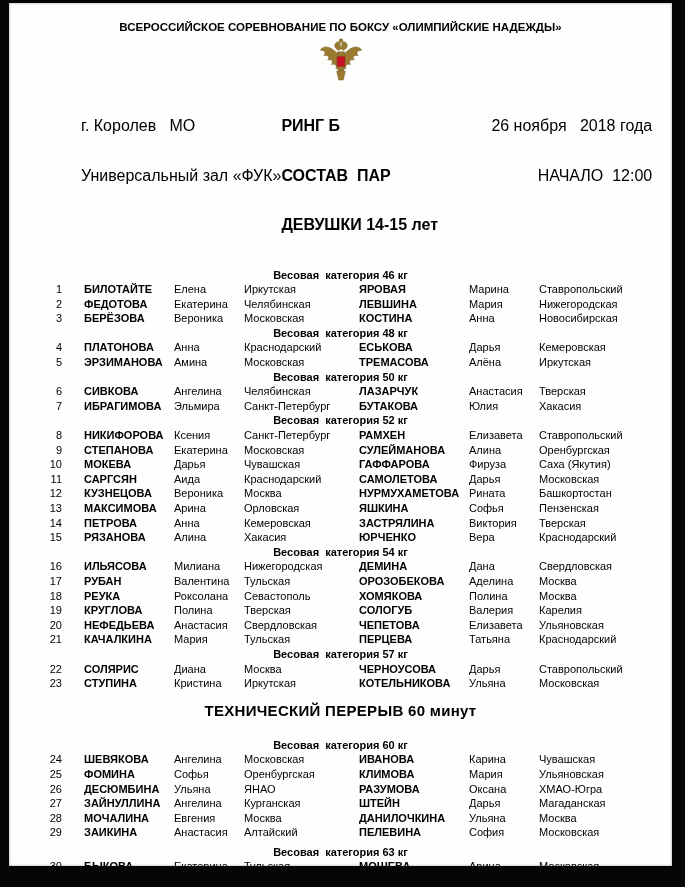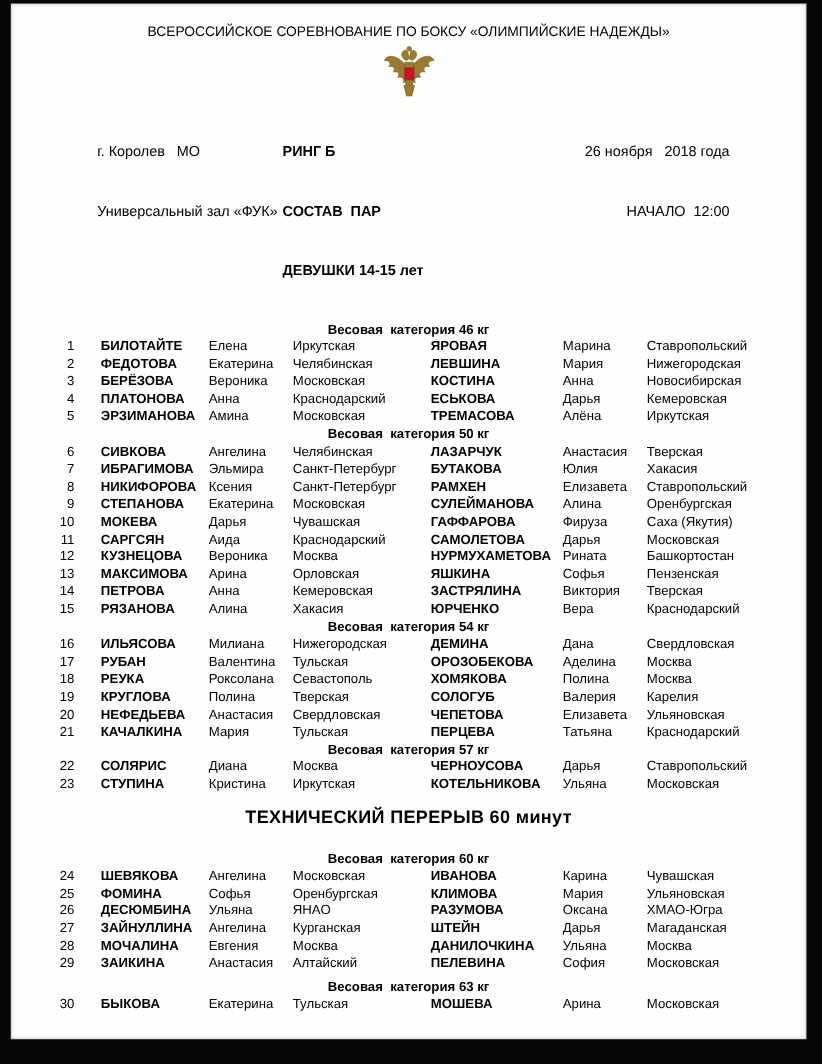--- a/index.html
+++ b/index.html
@@ -1,24 +1,24 @@
 <!DOCTYPE html>
 <html><head>
 <meta charset="utf-8">
 <style>
   * { box-sizing: border-box; }
   html,body { margin:0; padding:0; background:#3a3a3a; }
   body { font-family:"Liberation Sans","DejaVu Sans",sans-serif; color:#000; }
   .scan { position:relative; width:685px; height:887px; background:#050505; overflow:hidden; }
   .page { position:absolute; top:3px; left:9px; right:13px; bottom:21px; background:#fefefc;
           box-shadow: inset 0 0 3px rgba(0,0,0,.35); overflow:hidden; }
-  .title { margin-top:18px; text-align:center; font-weight:normal; font-size:11.5px; white-space:pre; }
+  .title { margin-top:18px; text-align:center; font-weight:bold; font-size:11.5px; white-space:pre; }
   .emblem-wrap { display:flex; justify-content:center; margin-top:4px; height:46px; }
   .info { display:grid; grid-template-columns:1fr 210px 1fr; margin-top:2px;
-          font-size:12px; line-height:16.5px; }
+          font-size:16px; line-height:16.5px; }
   .info .col-left  { padding-left:72px; white-space:pre; }
   .info .col-center{ font-weight:bold; white-space:pre; }
   .info .col-right { text-align:right; padding-right:64px; white-space:pre; }
   .doc-body { margin-top:1px; font-size:11px; }
   .cat-row  { text-align:center; font-weight:bold; line-height:14.6px; white-space:pre; }
   .pair-row { display:grid; grid-template-columns:75px 90px 70px 115px 110px 70px auto;
               line-height:14.6px; white-space:nowrap; }
   .pair-row .num { text-align:right; padding-right:22px; }
   .pair-row .sur { font-weight:bold; }
   .break-row { text-align:center; font-weight:bold; font-size:15px;
@@ -86,20 +86,21 @@
         </div>
         <div class="pair-row">
           <span class="num">3</span>
           <span class="sur">БЕРЁЗОВА</span>
           <span>Вероника</span>
           <span>Московская</span>
           <span class="sur">КОСТИНА</span>
           <span>Анна</span>
           <span>Новосибирская</span>
         </div>
+        <div class="cat-row">Весовая  категория 48 кг</div>
         <div class="pair-row">
           <span class="num">4</span>
           <span class="sur">ПЛАТОНОВА</span>
           <span>Анна</span>
           <span>Краснодарский</span>
           <span class="sur">ЕСЬКОВА</span>
           <span>Дарья</span>
           <span>Кемеровская</span>
         </div>
         <div class="pair-row">
@@ -123,20 +124,21 @@
         </div>
         <div class="pair-row">
           <span class="num">7</span>
           <span class="sur">ИБРАГИМОВА</span>
           <span>Эльмира</span>
           <span>Санкт-Петербург</span>
           <span class="sur">БУТАКОВА</span>
           <span>Юлия</span>
           <span>Хакасия</span>
         </div>
+        <div class="cat-row">Весовая  категория 52 кг</div>
         <div class="pair-row">
           <span class="num">8</span>
           <span class="sur">НИКИФОРОВА</span>
           <span>Ксения</span>
           <span>Санкт-Петербург</span>
           <span class="sur">РАМХЕН</span>
           <span>Елизавета</span>
           <span>Ставропольский</span>
         </div>
         <div class="pair-row">

